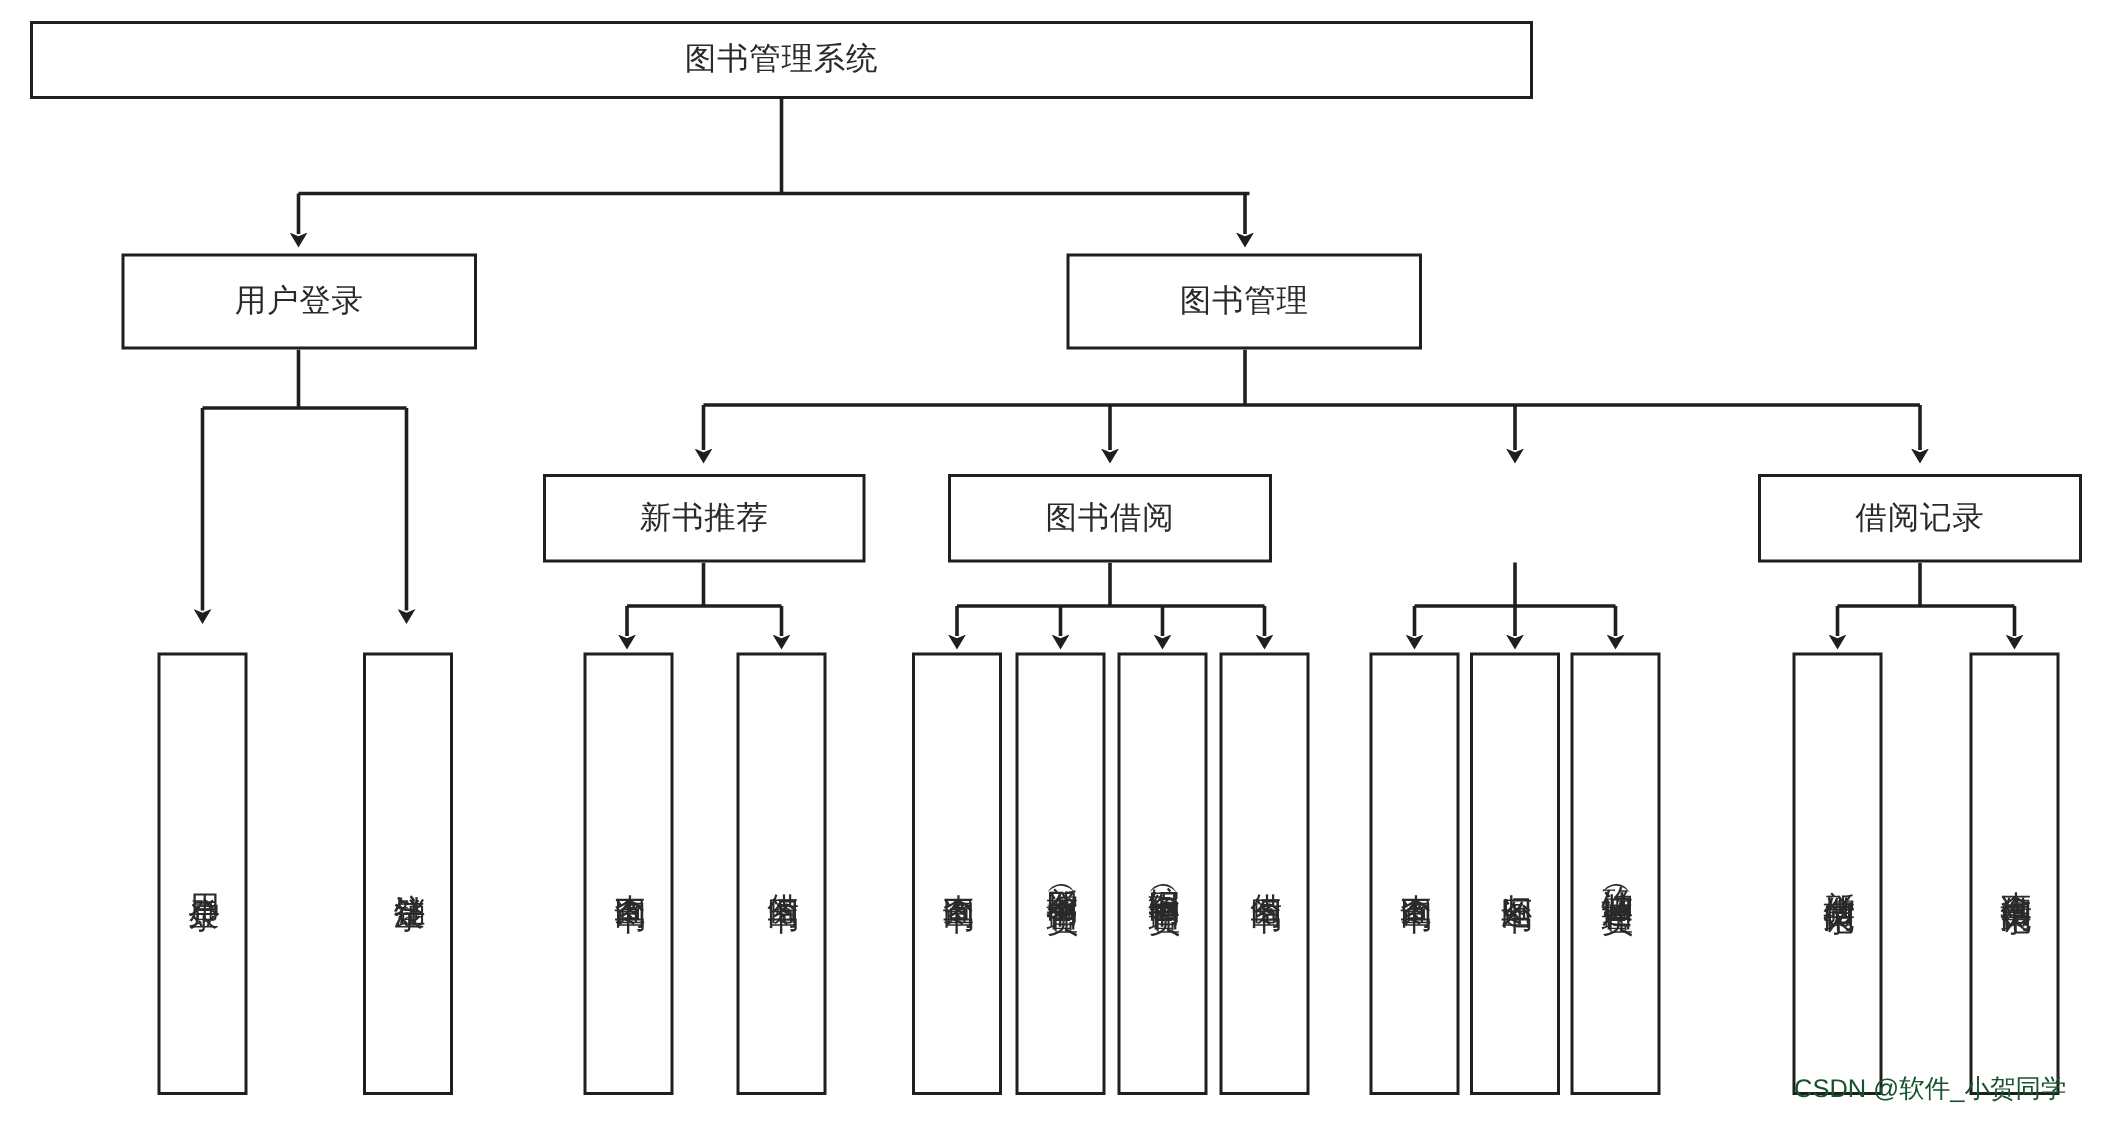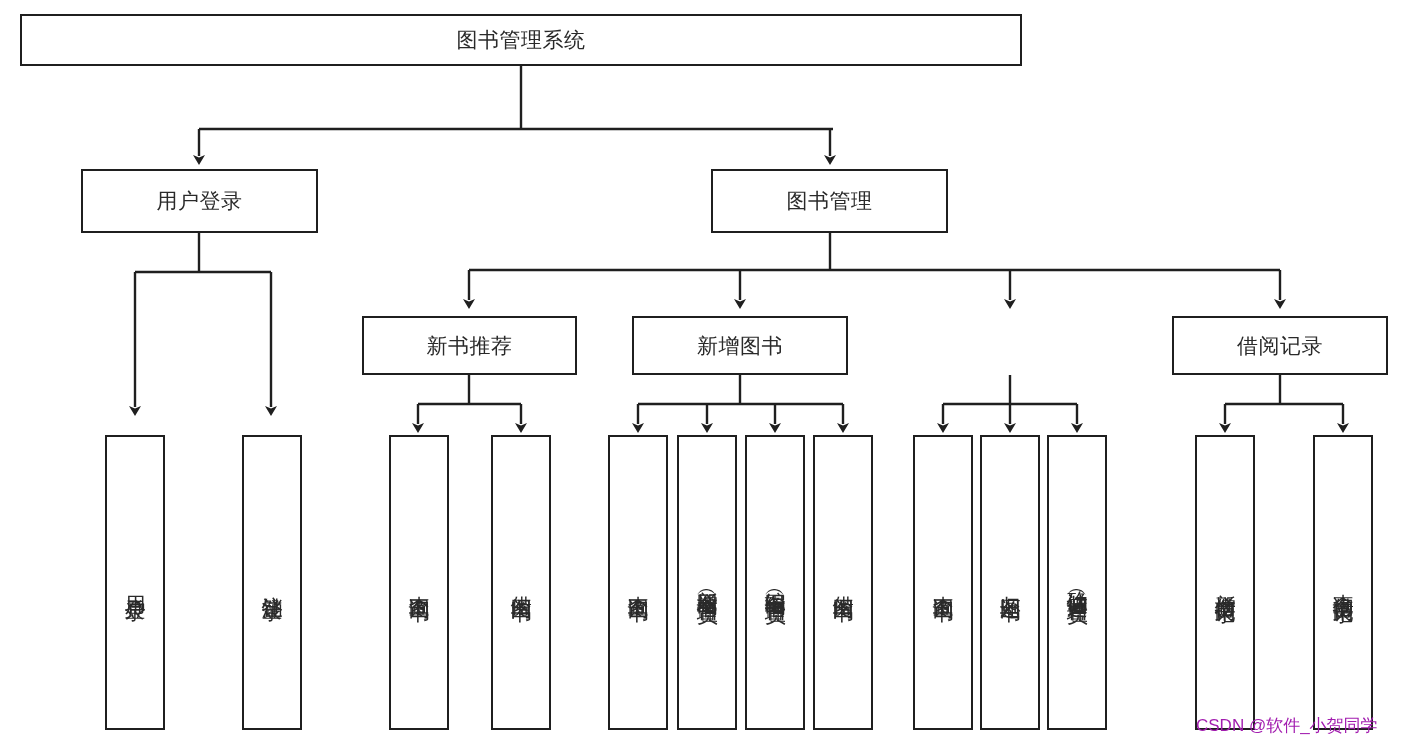--- a/index.html
+++ b/index.html
@@ -52,21 +52,21 @@
     writing-mode: vertical-rl;
     text-orientation: upright;
     font-size: 21px;
     line-height: 1.35;
     letter-spacing: 2px;
     white-space: nowrap;
     text-align: center;
   }
   .watermark {
     position: absolute;
-    color: #a21caf;
+    color: #14532d;
     font-size: 17px;
     white-space: nowrap;
     user-select: none;
   }
 </style>
 </head>
 <body>
 
 <div id="diagram-root">
 
@@ -128,21 +128,21 @@
     <span class="node-label">用户登录</span>
   </div>
   <div class="node-box h-node" style="left:711px; top:169px; width:237px; height:64px;">
     <span class="node-label">图书管理</span>
   </div>
 
   <div class="node-box h-node" style="left:362px; top:316px; width:215px; height:59px;">
     <span class="node-label">新书推荐</span>
   </div>
   <div class="node-box h-node" style="left:632px; top:316px; width:216px; height:59px;">
-    <span class="node-label">新增图书</span>
+    <span class="node-label">图书借阅</span>
   </div>
   <div class="node-box h-node" style="left:1172px; top:316px; width:216px; height:59px;">
     <span class="node-label">借阅记录</span>
   </div>
 
   <div class="node-box v-node" style="left:105px; top:435px; width:60px; height:295px;">
     <span class="node-label">用户登录</span>
   </div>
   <div class="node-box v-node" style="left:242px; top:435px; width:60px; height:295px;">
     <span class="node-label">注销登录</span>

